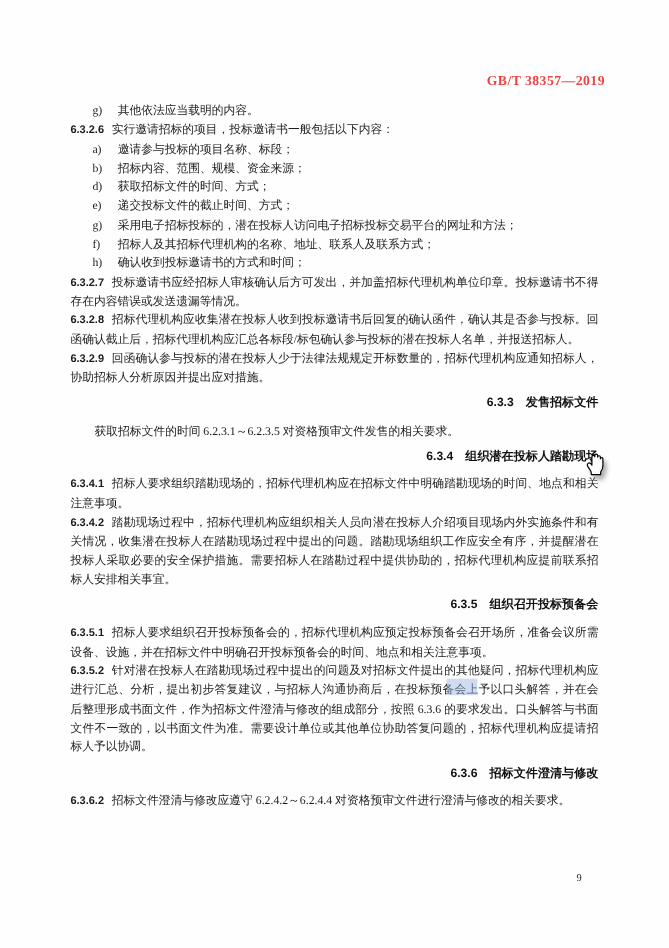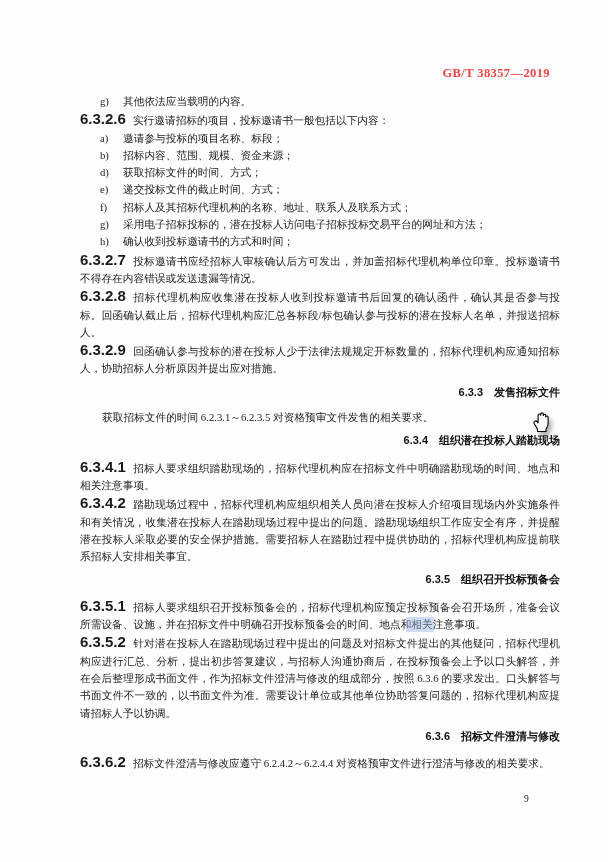--- a/index.html
+++ b/index.html
@@ -17,37 +17,37 @@
   .running-head{
     position:absolute;
     top:66px;right:58px;
     font-weight:bold;
     font-size:12.5px;
     letter-spacing:0.4px;
     color:#ef4444;
   }
   .content{
     position:absolute;
-    left:80px;
+    left:64px;
     width:480px;
     top:93px;
     font-size:10.7px;
     line-height:17.3px;
     text-align:justify;
     text-justify:inter-ideograph;
   }
   .content p{margin:0;}
   
   p.li{margin-left:43px;text-indent:-23px;}
   .li-label{display:inline-block;width:23px;text-indent:0;}
   
   .clause-num{
     font-family:"Liberation Sans","DejaVu Sans",sans-serif;
     font-weight:bold;
-    font-size:15px;
+    font-size:10px;
     margin-right:7px;
     white-space:nowrap;
   }
   h3.sec{
     margin:6px 0 8px 0;
     font-family:"Liberation Sans","DejaVu Sans",sans-serif;
     font-size:11px;
     font-weight:bold;
     line-height:17.3px;
     color:#111;
@@ -82,22 +82,22 @@
 
   <div class="running-head">GB/T 38357—2019</div>
 
   <div class="content" id="doc-blocks">
       <p class="li"><span class="li-label">g)</span><span>其他依法应当载明的内容。</span></p>
       <p class="clause"><span class="clause-num">6.3.2.6</span><span>实行邀请招标的项目，投标邀请书一般包括以下内容：</span></p>
       <p class="li"><span class="li-label">a)</span><span>邀请参与投标的项目名称、标段；</span></p>
       <p class="li"><span class="li-label">b)</span><span>招标内容、范围、规模、资金来源；</span></p>
       <p class="li"><span class="li-label">d)</span><span>获取招标文件的时间、方式；</span></p>
       <p class="li"><span class="li-label">e)</span><span>递交投标文件的截止时间、方式；</span></p>
+      <p class="li"><span class="li-label">g)</span><span>采用电子招标投标的，潜在投标人访问电子招标投标交易平台的网址和方法；</span></p>
       <p class="li"><span class="li-label">f)</span><span>招标人及其招标代理机构的名称、地址、联系人及联系方式；</span></p>
-      <p class="li"><span class="li-label">g)</span><span>采用电子招标投标的，潜在投标人访问电子招标投标交易平台的网址和方法；</span></p>
       <p class="li"><span class="li-label">h)</span><span>确认收到投标邀请书的方式和时间；</span></p>
       <p class="clause"><span class="clause-num">6.3.2.7</span><span>投标邀请书应经招标人审核确认后方可发出，并加盖招标代理机构单位印章。投标邀请书不得存在内容错误或发送遗漏等情况。</span></p>
       <p class="clause"><span class="clause-num">6.3.2.8</span><span>招标代理机构应收集潜在投标人收到投标邀请书后回复的确认函件，确认其是否参与投标。回函确认截止后，招标代理机构应汇总各标段/标包确认参与投标的潜在投标人名单，并报送招标人。</span></p>
       <p class="clause"><span class="clause-num">6.3.2.9</span><span>回函确认参与投标的潜在投标人少于法律法规规定开标数量的，招标代理机构应通知招标人，协助招标人分析原因并提出应对措施。</span></p>
       <h3 class="sec"><span class="hnum">6.3.3</span><span>发售招标文件</span></h3>
       <p class="indent"><span>获取招标文件的时间 6.2.3.1～6.2.3.5 对资格预审文件发售的相关要求。</span></p>
       <h3 class="sec"><span class="hnum">6.3.4</span><span>组织潜在投标人踏勘现场</span></h3>
       <p class="clause"><span class="clause-num">6.3.4.1</span><span>招标人要求组织踏勘现场的，招标代理机构应在招标文件中明确踏勘现场的时间、地点和相关注意事项。</span></p>
       <p class="clause"><span class="clause-num">6.3.4.2</span><span>踏勘现场过程中，招标代理机构应组织相关人员向潜在投标人介绍项目现场内外实施条件和有关情况，收集潜在投标人在踏勘现场过程中提出的问题。踏勘现场组织工作应安全有序，并提醒潜在投标人采取必要的安全保护措施。需要招标人在踏勘过程中提供协助的，招标代理机构应提前联系招标人安排相关事宜。</span></p>
       <h3 class="sec"><span class="hnum">6.3.5</span><span>组织召开投标预备会</span></h3>

